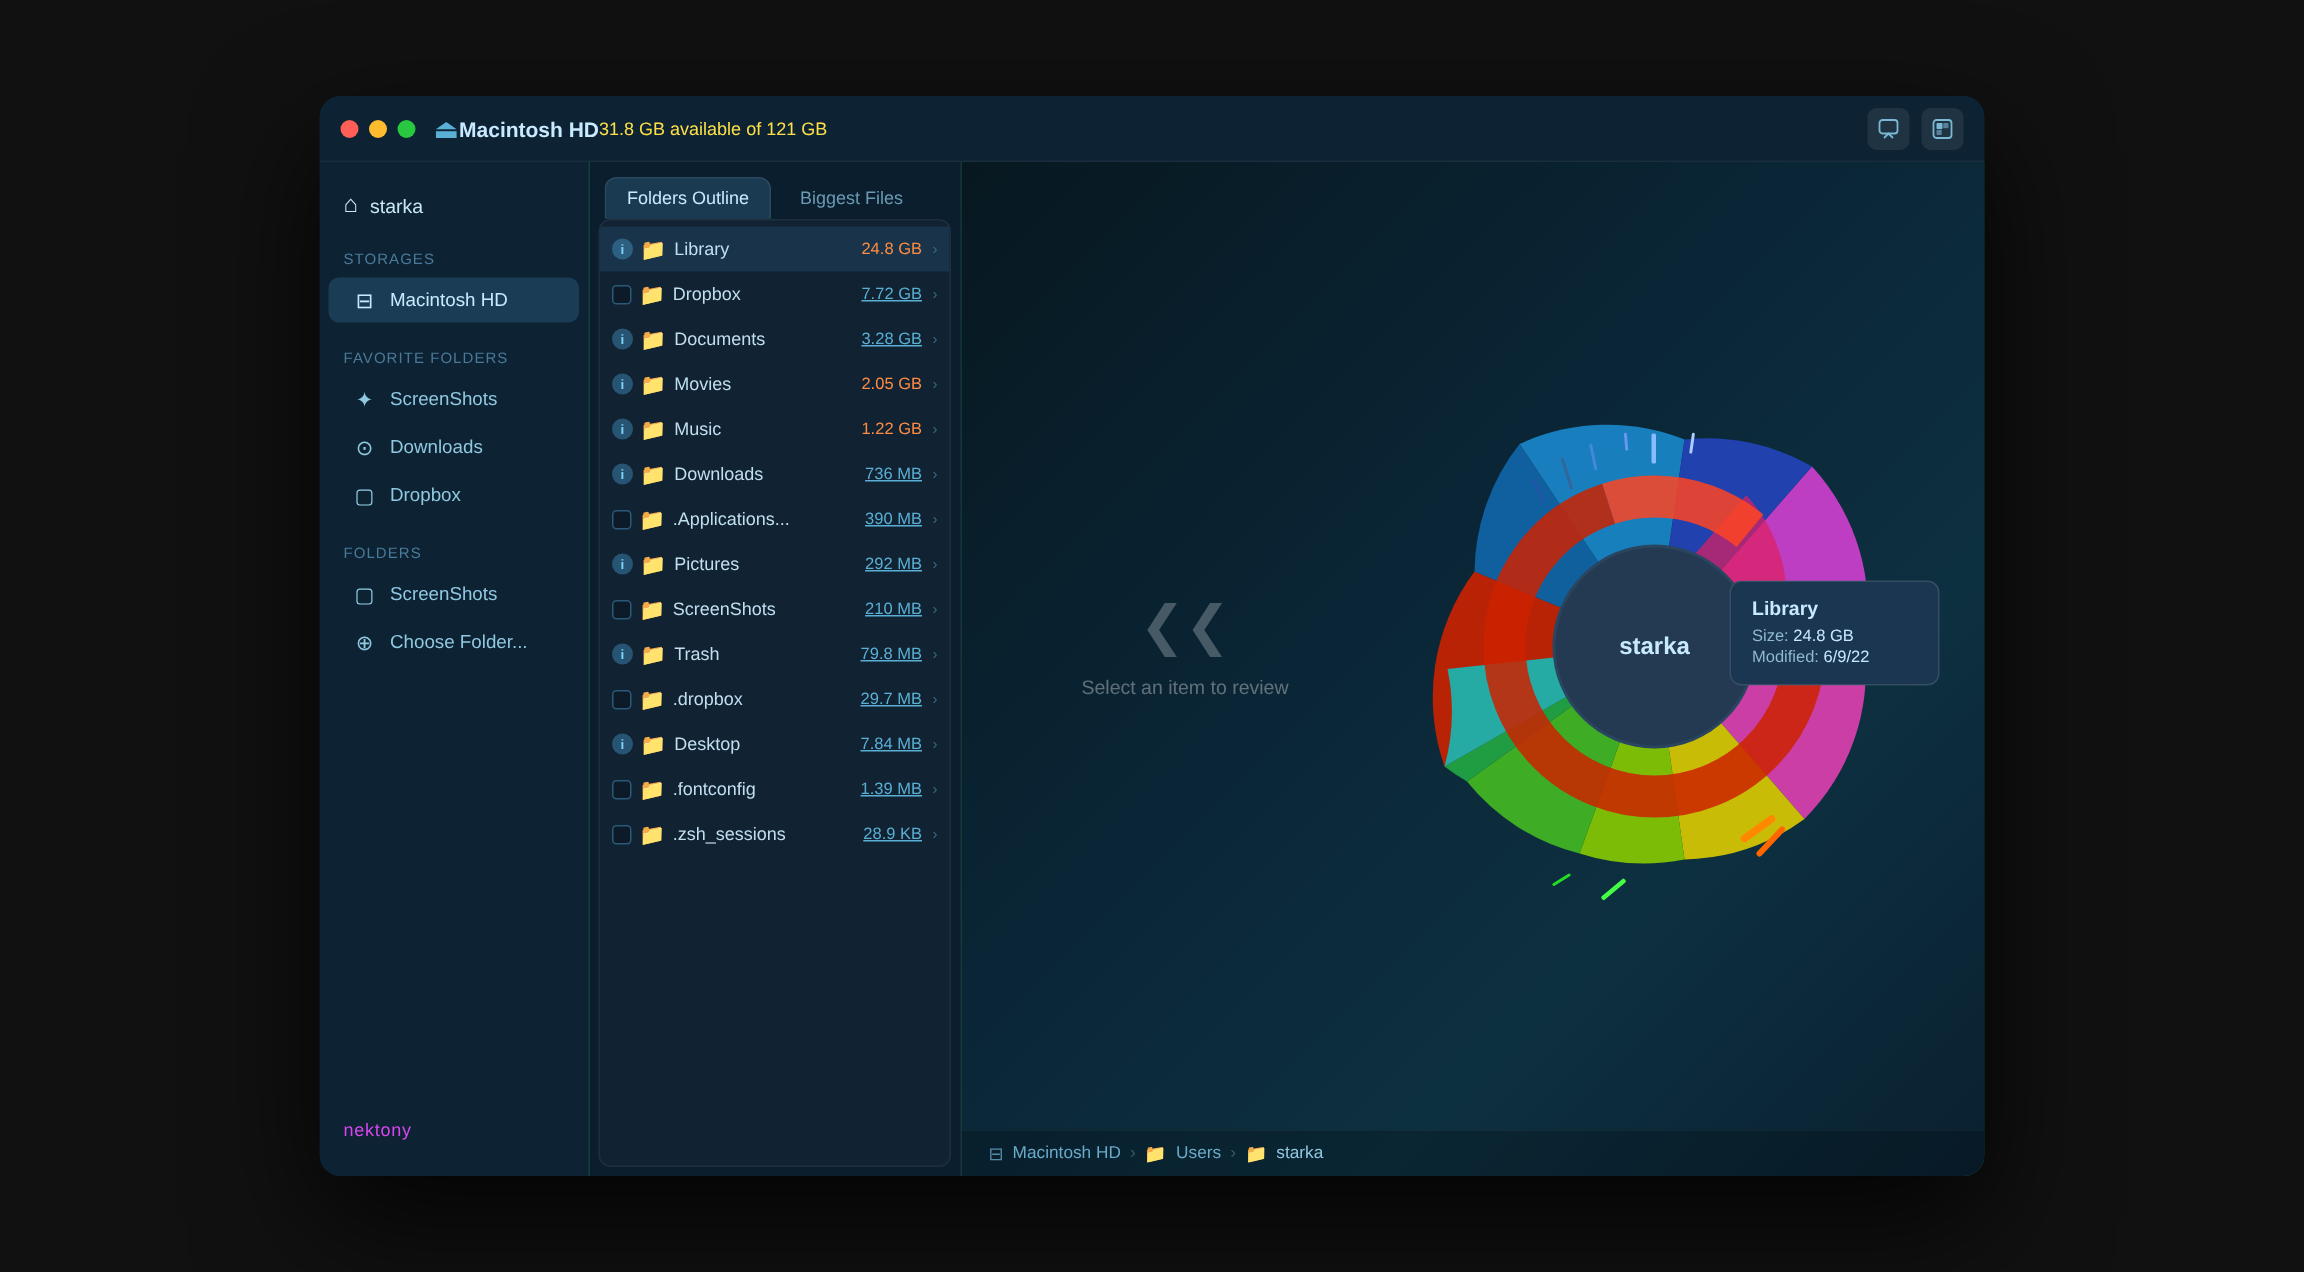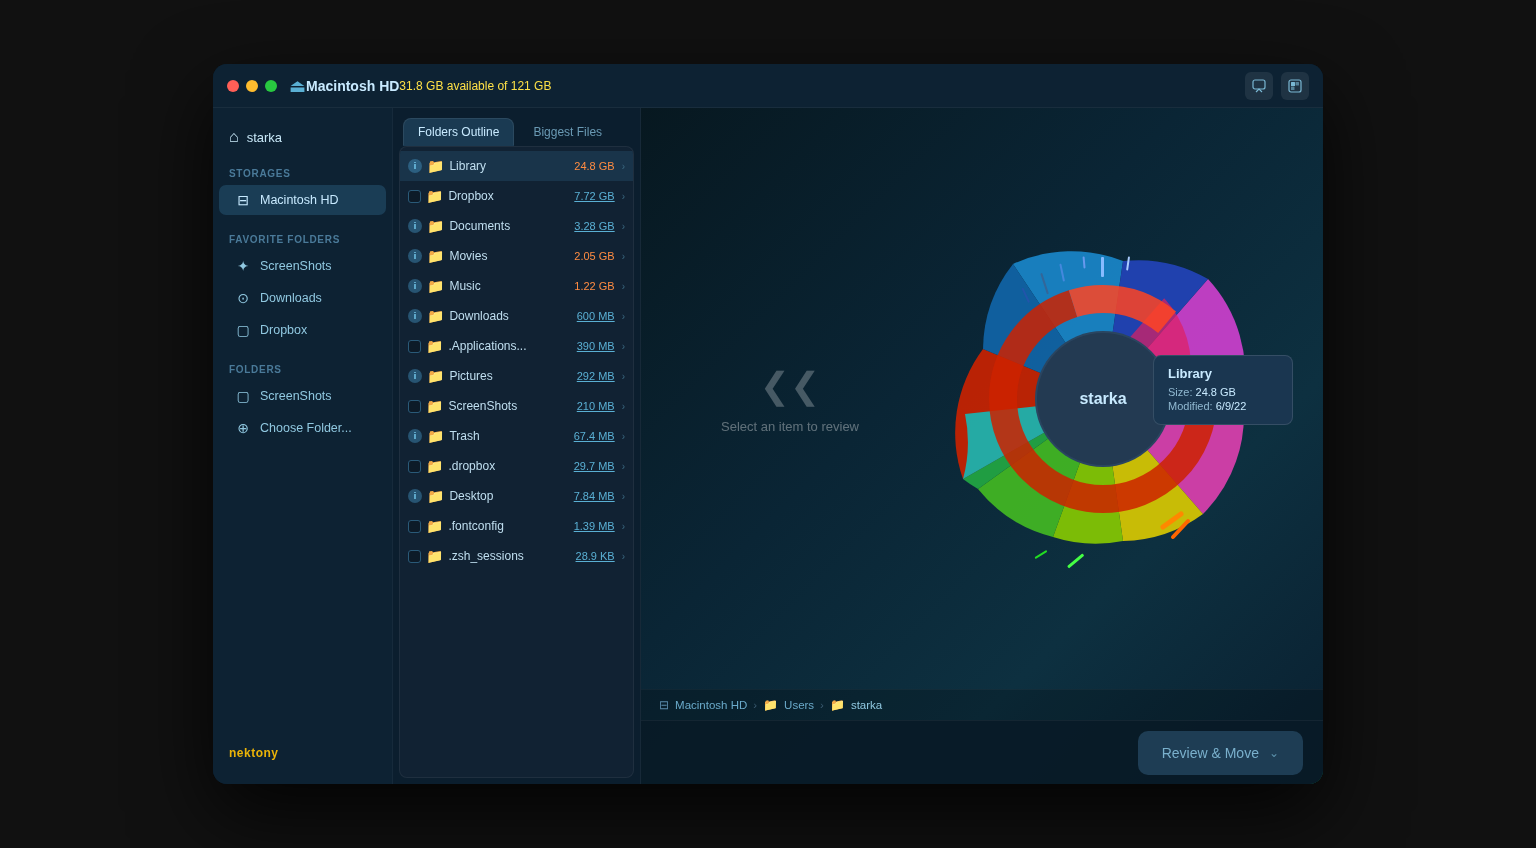--- a/index.html
+++ b/index.html
@@ -74,21 +74,21 @@
       align-items: center;
       gap: 8px;
       padding: 6px 16px 14px;
       color: #c8e8f8;
       font-size: 13px;
       font-weight: 500;
     }
     .sidebar-user .icon { font-size: 16px; }
     .sidebar-section-label {
       font-size: 10px;
-      font-weight: 700;
+      font-weight: 400;
       color: #4a7a99;
       text-transform: uppercase;
       letter-spacing: 0.7px;
       padding: 8px 16px 5px;
     }
     .sidebar-item {
       display: flex;
       align-items: center;
       gap: 9px;
       padding: 7px 16px;
@@ -101,23 +101,23 @@
     }
     .sidebar-item.active {
       background: rgba(72,160,210,0.22);
       color: #c8eaff;
     }
     .sidebar-item .icon { font-size: 14px; width: 16px; text-align: center; }
     .sidebar-spacer { height: 10px; }
     .sidebar-bottom {
       margin-top: auto;
       padding: 10px 16px;
-      color: #eab308;
+      color: #d946ef;
       font-size: 12px;
-      font-weight: 700;
+      font-weight: 400;
       letter-spacing: 0.5px;
     }
     
     .content {
       flex: 1;
       display: flex;
       flex-direction: column;
       background: #15803d;
       overflow: hidden;
     }
@@ -433,21 +433,21 @@
                 <div class="info-btn">i</div>
                 <span class="folder-icon" style="color: rgb(42, 122, 154);">📁</span>
                 <span class="file-name">Music</span>
                 <span class="file-size">1.22 GB</span>
                 <span class="chevron">›</span>
               </div>
               <div class="file-row">
                 <div class="info-btn">i</div>
                 <span class="folder-icon" style="color: rgb(42, 122, 154);">📁</span>
                 <span class="file-name">Downloads</span>
-                <span class="file-size normal">600 MB</span>
+                <span class="file-size normal">736 MB</span>
                 <span class="chevron">›</span>
               </div>
               <div class="file-row">
                 <div class="cb"></div>
                 <span class="folder-icon" style="color: rgb(42, 122, 154);">📁</span>
                 <span class="file-name">.Applications...</span>
                 <span class="file-size normal">390 MB</span>
                 <span class="chevron">›</span>
               </div>
               <div class="file-row">
@@ -461,21 +461,21 @@
                 <div class="cb"></div>
                 <span class="folder-icon" style="color: rgb(42, 122, 154);">📁</span>
                 <span class="file-name">ScreenShots</span>
                 <span class="file-size normal">210 MB</span>
                 <span class="chevron">›</span>
               </div>
               <div class="file-row">
                 <div class="info-btn">i</div>
                 <span class="folder-icon" style="color: rgb(42, 122, 154);">📁</span>
                 <span class="file-name">Trash</span>
-                <span class="file-size normal">67.4 MB</span>
+                <span class="file-size normal">79.8 MB</span>
                 <span class="chevron">›</span>
               </div>
               <div class="file-row">
                 <div class="cb"></div>
                 <span class="folder-icon" style="color: rgb(42, 122, 154);">📁</span>
                 <span class="file-name">.dropbox</span>
                 <span class="file-size normal">29.7 MB</span>
                 <span class="chevron">›</span>
               </div>
               <div class="file-row">
@@ -575,23 +575,17 @@
             <span style="font-size:12px;">⊟</span>
             <span class="breadcrumb-item">Macintosh HD</span>
             <span class="breadcrumb-sep">›</span>
             <span style="font-size:12px; color:#2a6a8a;">📁</span>
             <span class="breadcrumb-item">Users</span>
             <span class="breadcrumb-sep">›</span>
             <span style="font-size:12px; color:#2a8a6a;">📁</span>
             <span class="breadcrumb-active">starka</span>
           </div>
 
-          <div class="action-bar">
-            <button class="review-btn">
-              <span>Review &amp; Move</span>
-              <span class="chevron-icon">⌄</span>
-            </button>
-          </div>
         </div>
       </div>
     </div>
   </div>
 </div>
 
 </body></html>

